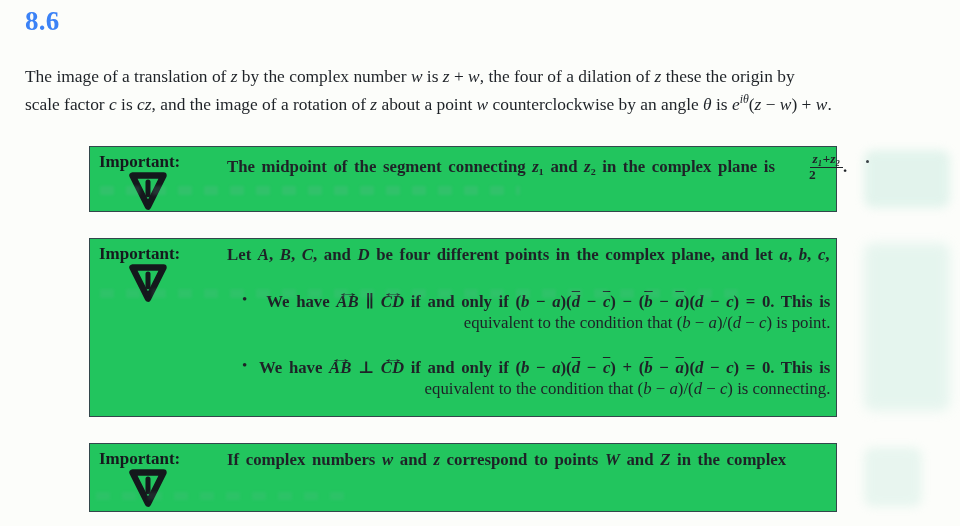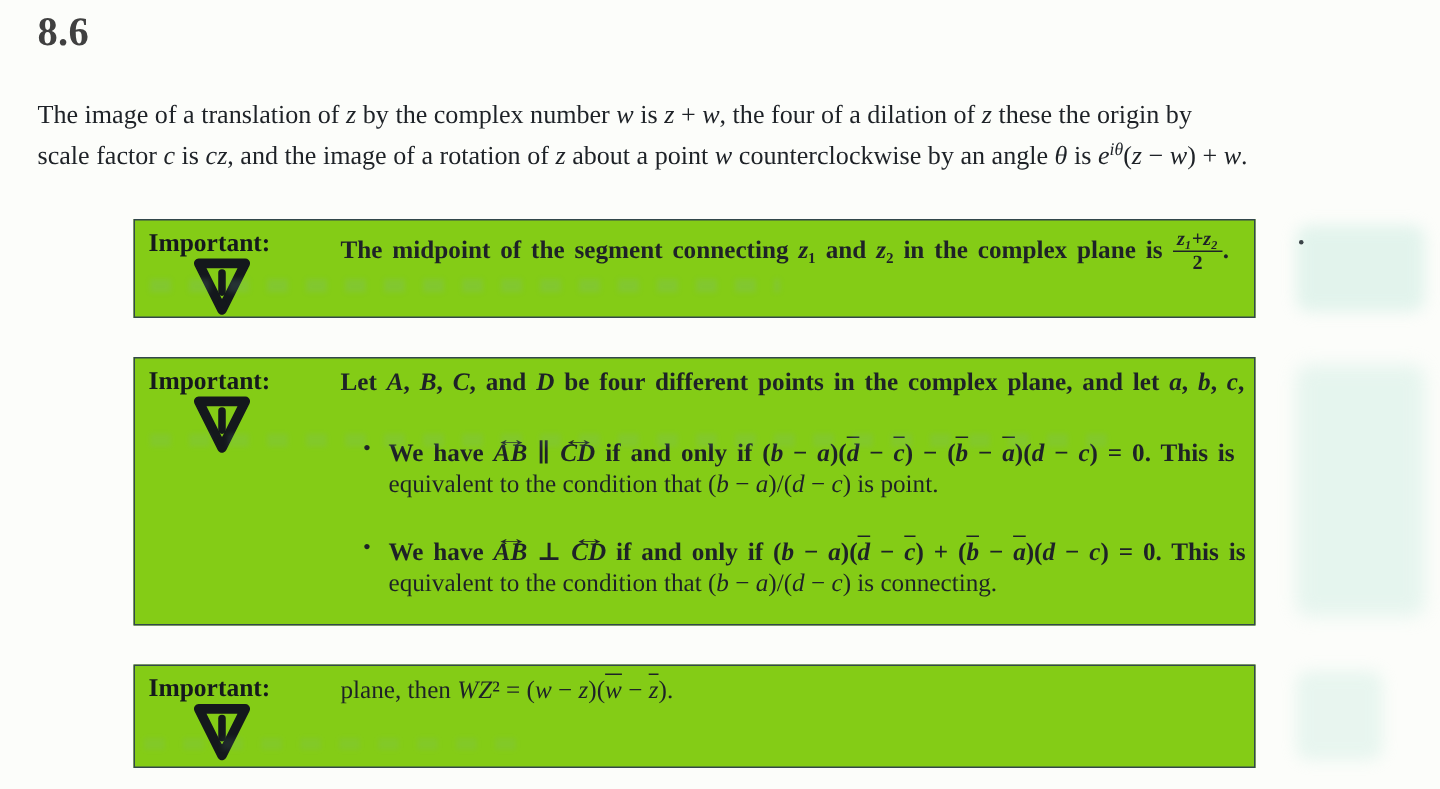--- a/index.html
+++ b/index.html
@@ -3,55 +3,55 @@
 <meta charset="utf-8">
 <style>
   html,body { margin:0; padding:0; }
   .page {
     position:relative; width:960px; height:526px; overflow:hidden;
     background:#fcfdfa; color:#1e2227;
     font-family:"Liberation Serif","DejaVu Serif","DejaVu Sans",serif;
   }
   
   .heading { position:absolute; left:25px; top:6px; display:flex; gap:30px;
-             font-size:27px; font-weight:bold; color:#404040; letter-spacing:0.2px; }
+             font-size:27px; font-weight:bold; color:#3b82f6; letter-spacing:0.2px; }
   
   .intro { position:absolute; left:25px; top:65px; width:920px;
            font-size:17.4px; line-height:23px; }
   .intro .rich { white-space:nowrap; }
   
   .box {
     position:absolute; left:89px; width:748px; box-sizing:border-box;
-    background:#84cc16; border:1.6px solid #32474b; display:flex;
+    background:#22c55e; border:1.6px solid #32474b; display:flex;
   }
   .box-1 { top:146px; height:66px; }
   .box-2 { top:238px; height:179px; }
   .box-3 { top:443px; height:69px; }
   .label-col { flex:0 0 137px; position:relative; padding:5px 0 0 9px; box-sizing:border-box; }
   .label { font-weight:bold; font-size:17px; color:#15191d; }
   .warn-icon { position:absolute; left:34px; top:24px; }
   .content { flex:1; padding:5px 8px 0 0; font-size:16.8px; line-height:21px; }
   .content .rich { white-space:nowrap; }
   .jline { word-spacing:2.4px;font-weight:bold; }
   
   .bullets { margin-top:24px; padding-left:15px; }
   .bullet-item { display:flex; }
   .bullet-item + .bullet-item { margin-top:22px; }
   .bullet-marker { flex:0 0 17px; font-size:15px; }
-  .bullet-text { flex:1; }
+  .bullet-text { flex:1;text-align:right; }
   
   .i { font-style:italic; }
   .ov { font-style:italic; text-decoration:overline; }
   .sup { font-size:0.68em; vertical-align:0.55em; }
   .lra { position:relative; display:inline-block; font-style:italic; margin-top:2px; }
   .lra .acc { position:absolute; left:50%; top:-0.68em; font-style:normal; font-size:0.8em;
               transform:translateX(-50%) scaleX(1.8); letter-spacing:-1px; }
   .frac { display:inline-block; vertical-align:-0.5em; text-align:center;
           font-size:0.8em; line-height:1.1; }
-  .frac .num { display:block; border-bottom:1.4px solid #1e2227; padding:0 3px; font-style:italic; }
+  .frac .num { display:block; border-bottom:1.4px solid #1e2227; padding:0 3px; font-style:italic;margin-left:28px; }
   .frac .den { display:block; }
   
   .st { position:absolute; background:#bfe7da; border-radius:9px; pointer-events:none; }
   .st1 { left:864px; top:150px; width:86px; height:58px; opacity:.42; filter:blur(5px); }
   .st2 { left:864px; top:243px; width:86px; height:168px; opacity:.36; filter:blur(6px); }
   .st3 { left:864px; top:447px; width:58px; height:60px; opacity:.32; filter:blur(5px); }
   .streak { position:absolute; pointer-events:none; filter:blur(1.6px); opacity:.5;
             background:repeating-linear-gradient(90deg, rgba(120,178,165,.35) 0 14px, rgba(120,178,165,0) 14px 26px); }
   .streak1 { left:100px; top:186px; width:420px; height:9px; }
   .streak2 { left:100px; top:289px; width:640px; height:9px; opacity:.4; }
@@ -120,21 +120,21 @@
   <div class="box box-3">
     <div class="label-col">
       <div class="label">Important:</div>
       <svg class="warn-icon" width="48" height="42" viewBox="0 0 52 46">
         <path d="M9 5 H43 L26 39 Z" fill="none" stroke="#14181c" stroke-width="7" stroke-linejoin="round"></path>
         <line x1="26" y1="12" x2="26" y2="26" stroke="#14181c" stroke-width="5.5" stroke-linecap="round"></line>
         <circle cx="26" cy="34" r="3.2" fill="#14181c"></circle>
       </svg>
     </div>
     <div class="content">
-      <div class="rich"><span>plane, then </span><span class="i">WZ</span><span>²</span><span> = (</span><span class="i">w</span><span> − </span><span class="i">z</span><span>)(</span><span class="ov">w</span><span> − </span><span class="ov">z</span><span>).</span></div>
+      <div class="rich jline"><span>If complex numbers </span><span class="i">w</span><span> and </span><span class="i">z</span><span> correspond to points </span><span class="i">W</span><span> and </span><span class="i">Z</span><span> in the complex</span></div>
     </div>
   </div>
 
   <div class="st st1"></div>
   <div class="st st2"></div>
   <div class="st st3"></div>
   <div class="streak streak1"></div>
   <div class="streak streak2"></div>
   <div class="streak streak3"></div>
   <div class="speck"></div>

